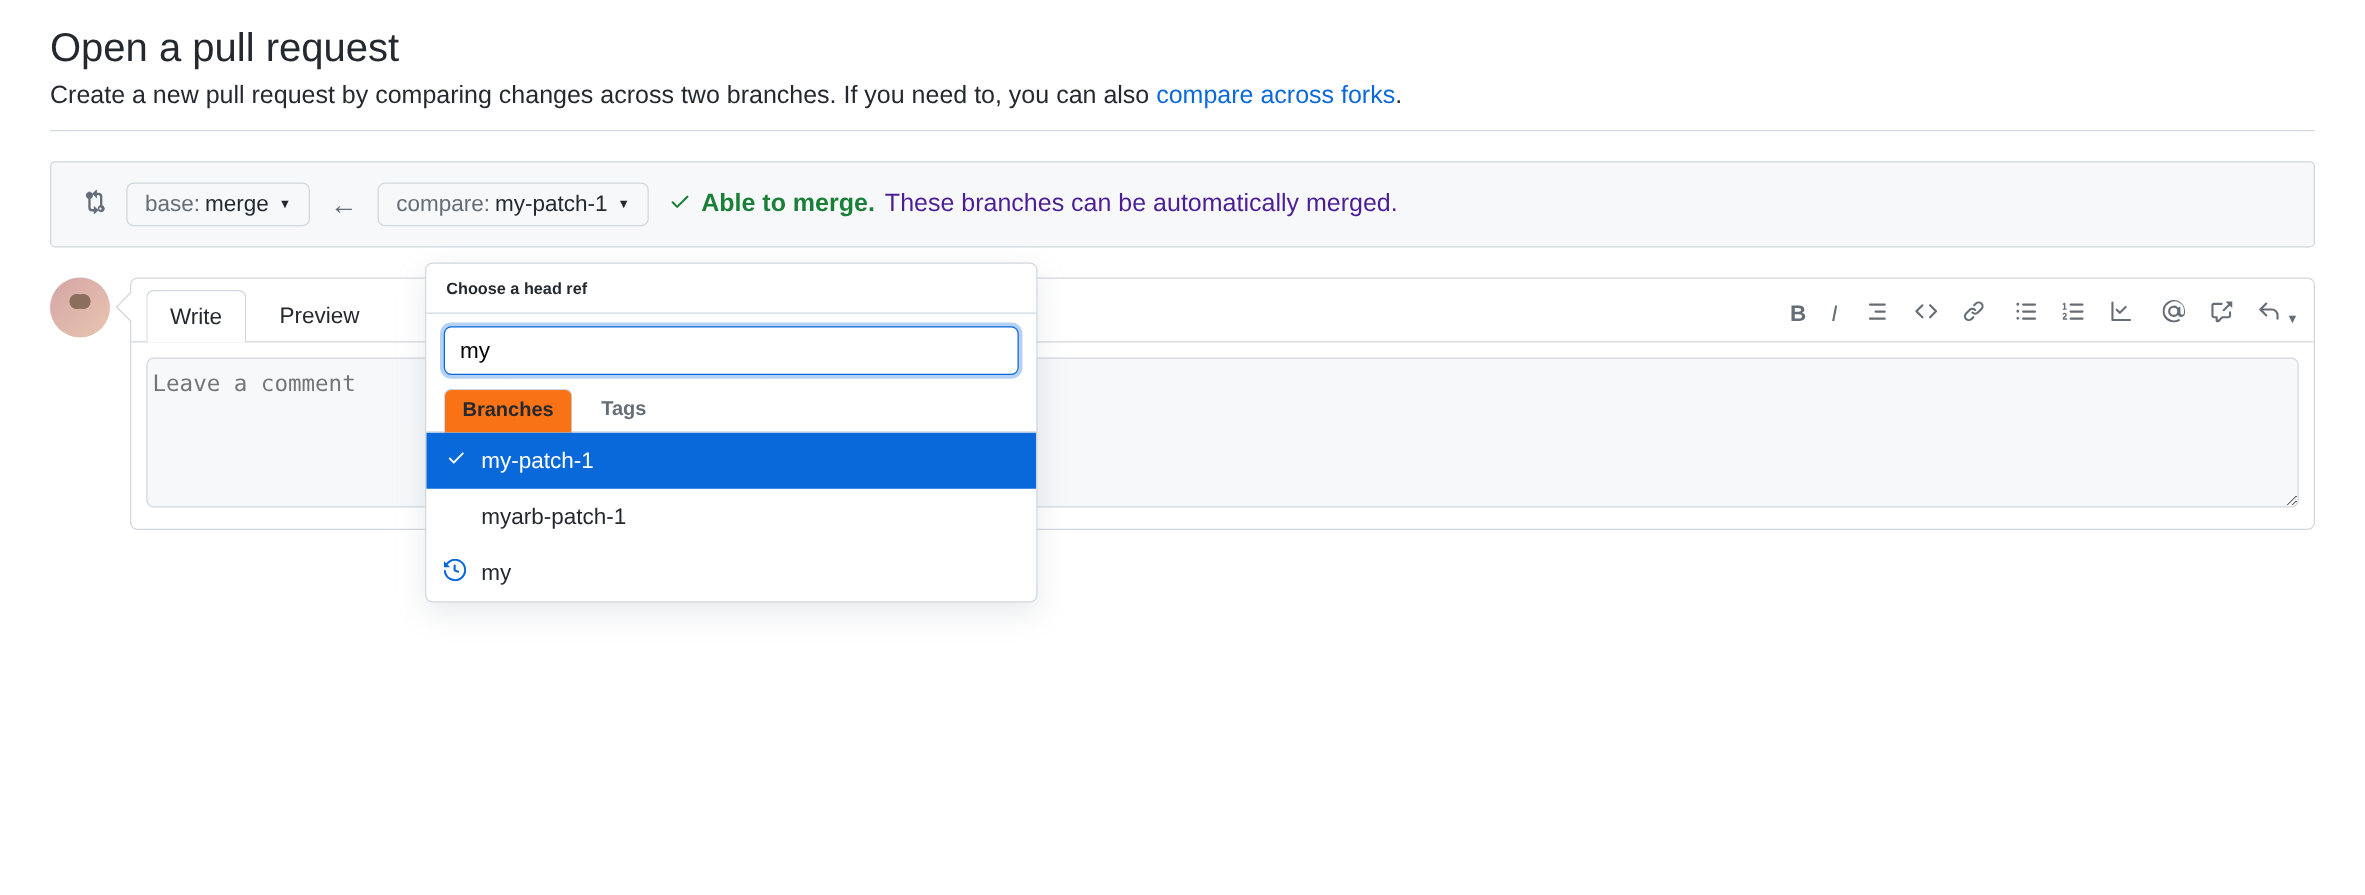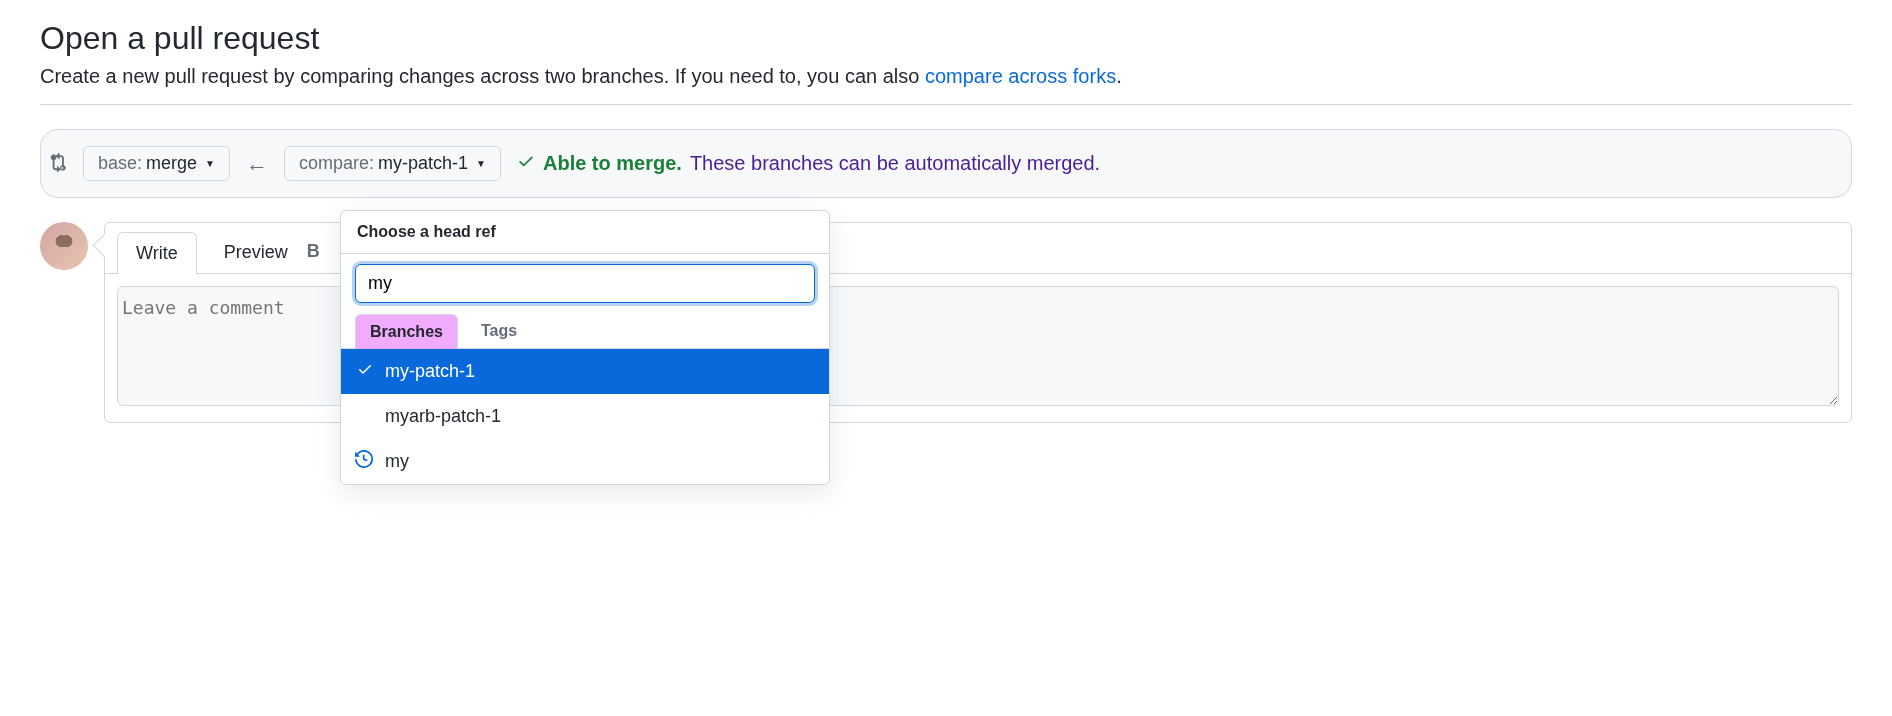--- a/index.html
+++ b/index.html
@@ -6,22 +6,22 @@
 body { font-family: -apple-system, BlinkMacSystemFont, "Segoe UI", Helvetica, Arial, sans-serif; color: #24292f; background: #fff; padding: 20px 40px; }
 .page-title { font-size: 32px; font-weight: 400; margin-bottom: 8px; }
 .subtitle { font-size: 20px; color: #24292f; margin-bottom: 16px; }
 .subtitle a { color: #0969da; text-decoration: none; }
 .subtitle .period { color: #24292f; }
 hr.divider { border: none; border-top: 1px solid #d0d7de; margin-bottom: 24px; }
 
 .compare-bar {
   background: #f6f8fa;
   border: 1px solid #d0d7de;
-  border-radius: 18px;
-  padding: 16px 6px;
+  border-radius: 4px;
+  padding: 16px 24px;
   display: flex;
   align-items: center;
   gap: 16px;
   margin-bottom: 24px;
   position: relative;
 }
 .compare-icon svg { fill: #656d76; }
 .branch-btn {
   background: #f6f8fa;
   border: 1px solid #d0d7de;
@@ -76,21 +76,21 @@
   width: calc(100% - 24px);
   margin: 12px;
   padding: 8px 12px;
   font-size: 20px;
   border: 1px solid #d0d7de;
   border-radius: 6px;
   background: #f6f8fa;
 }
 .tabs-toolbar {
   display: flex;
-  justify-content: flex-start;
+  justify-content: space-between;
   align-items: flex-end;
   padding: 0 12px;
   border-bottom: 1px solid #d0d7de;
   margin-top: 8px;
 }
 .wp-tabs { display: flex; gap: 8px; }
 .wp-tab {
   padding: 10px 18px;
   font-size: 18px;
   background: transparent;
@@ -129,21 +129,21 @@
   top: 210px;
   width: 490px;
   background: #fff;
   border: 1px solid #d0d7de;
   border-radius: 6px;
   box-shadow: 0 8px 24px rgba(140,149,159,.2);
   z-index: 100;
 }
 .dropdown-header {
   padding: 12px 16px;
-  font-size: 16px;
+  font-size: 13px;
   font-weight: 600;
   border-bottom: 1px solid #d0d7de;
 }
 .dropdown-search-wrap { padding: 10px 14px; }
 .dropdown-search {
   width: 100%;
   padding: 8px 12px;
   font-size: 18px;
   border: 1px solid #d0d7de;
   border-radius: 6px;
@@ -164,21 +164,21 @@
   border-bottom: none;
   border-radius: 6px 6px 0 0;
   background: transparent;
   color: #656d76;
   cursor: pointer;
   font-weight: 600;
 }
 .dd-tab.active {
   color: #24292f;
   border-color: #d0d7de;
-  background: #f0abfc;
+  background: #f97316;
   position: relative;
   top: 1px;
 }
 .dd-list { max-height: 220px; overflow: auto; }
 .dd-item {
   padding: 12px 16px 12px 44px;
   font-size: 18px;
   cursor: pointer;
   position: relative;
   display: flex;

